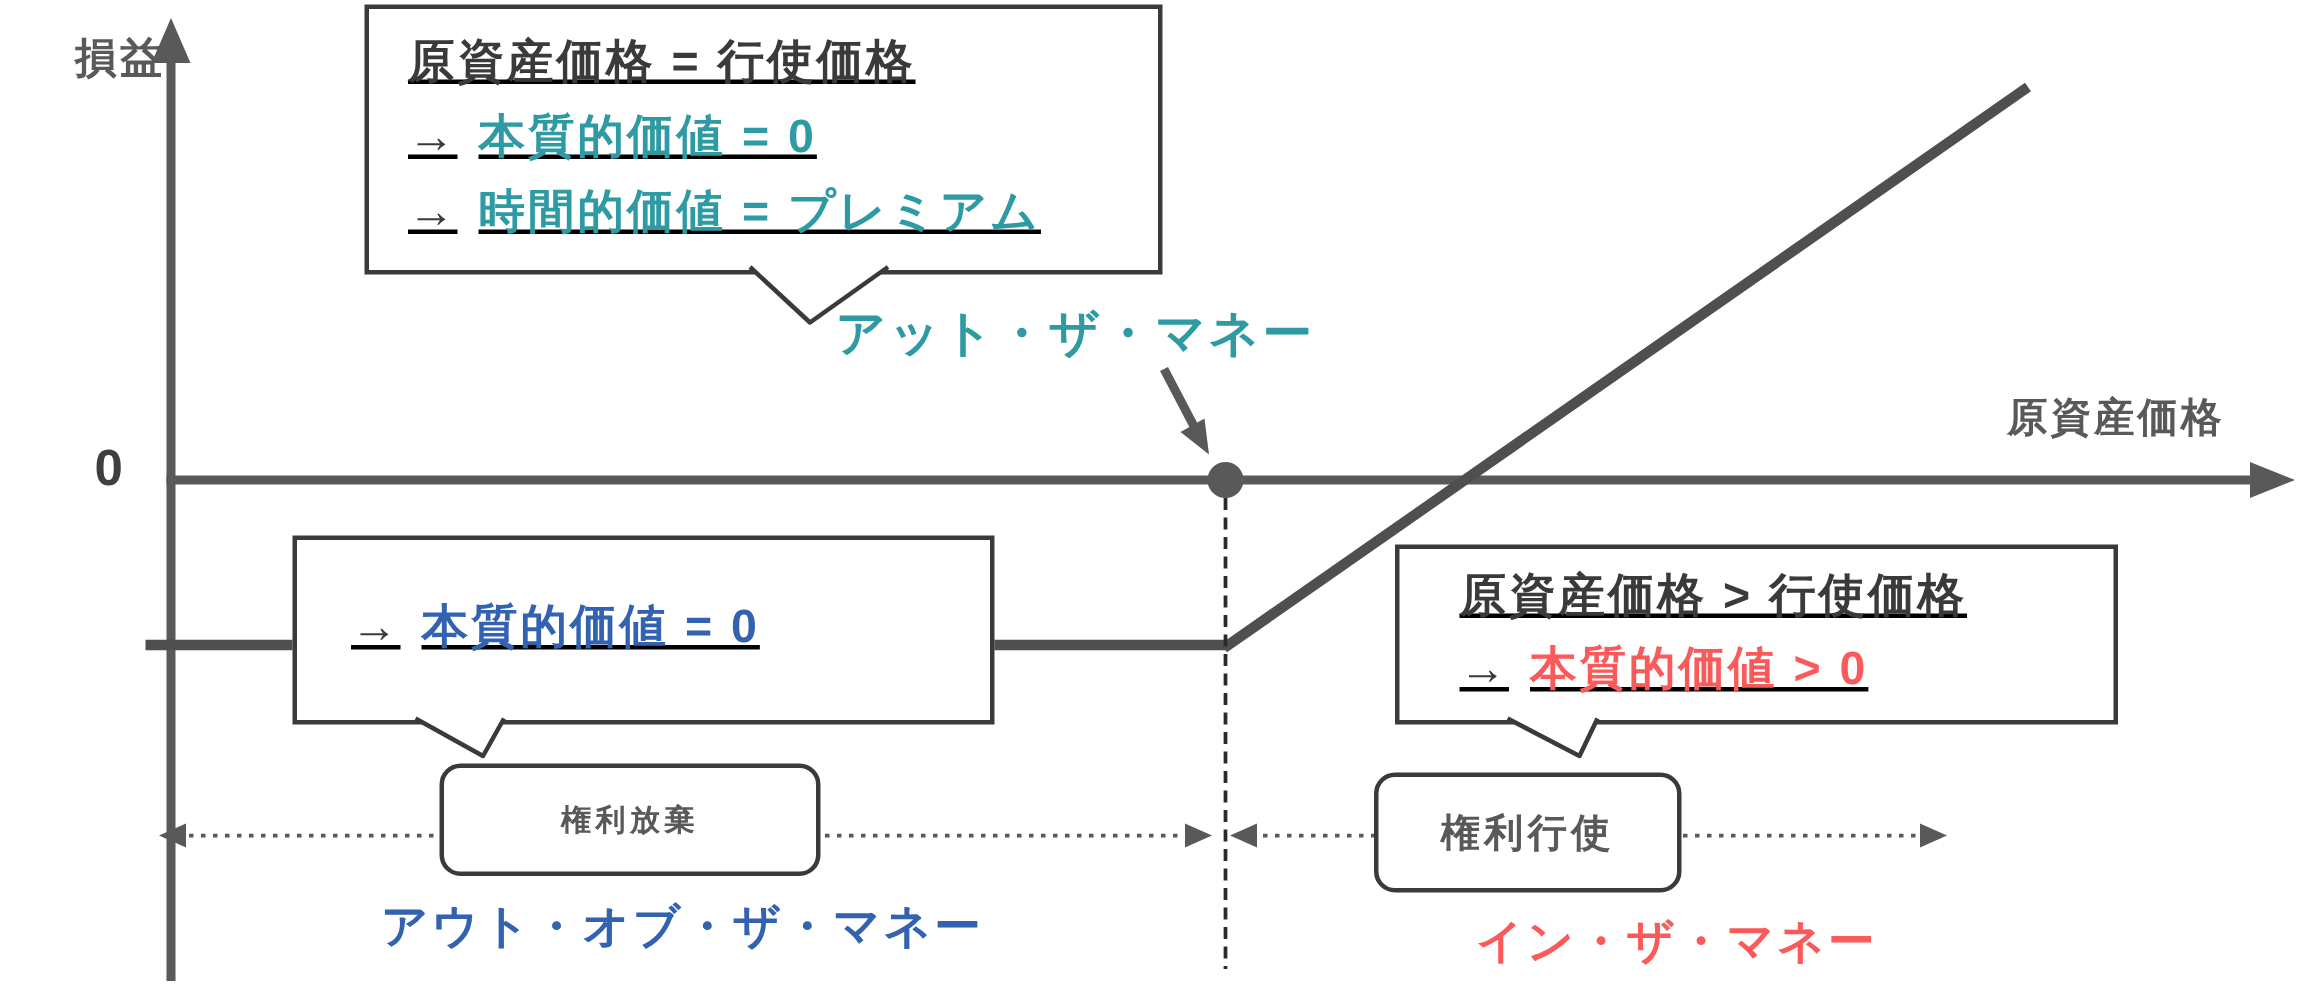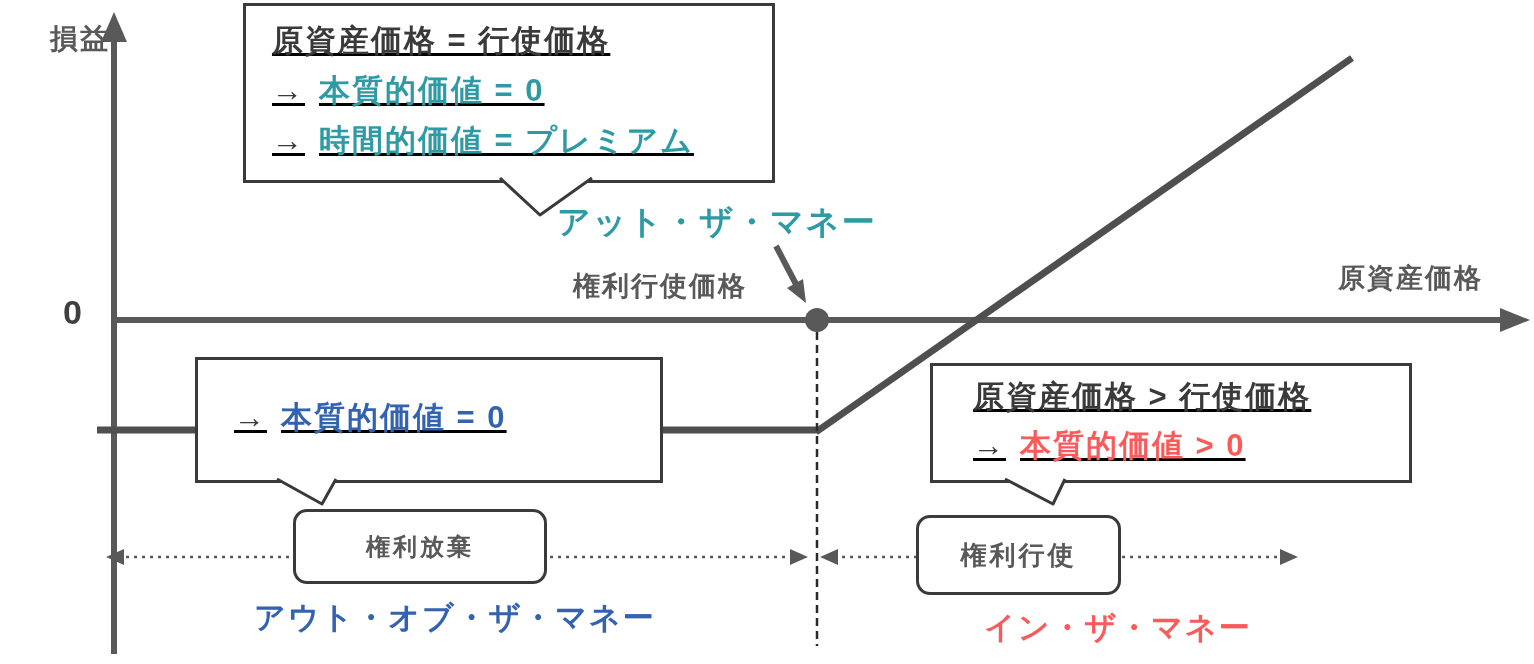--- a/index.html
+++ b/index.html
@@ -53,21 +53,21 @@
   #callout-itm .row{font-size:31px;}
 
   #label-profit{left:10px;top:20px;font-size:28px;margin-left:40px;}
   #label-zero{left:63px;top:293px;font-size:34px;color:#3f3f3f;letter-spacing:0;}
   #label-atm{left:557px;top:200px;font-size:33px;}
   #label-strike{left:573px;top:268px;font-size:27px;}
   #label-xaxis{left:1338px;top:260px;font-size:27px;}
   #label-otm{left:254px;top:597px;font-size:31px;}
   #label-itm{left:984px;top:607px;font-size:31px;}
 
-  #action-abandon{left:293px;top:509px;width:254px;height:75px;font-size:24px;}
+  #action-abandon{left:293px;top:509px;width:254px;height:75px;font-size:20px;}
   #action-exercise{left:916px;top:515px;width:205px;height:80px;font-size:26px;}
 </style>
 </head>
 <body>
 
 <div class="stage">
 
   <svg class="layer" width="1534" height="664" viewBox="0 0 1534 664">
 
     <line x1="114" y1="654" x2="114" y2="36" stroke="#595959" stroke-width="6"></line>
@@ -92,21 +92,20 @@
     <polygon points="808,557 790,549 790,565" fill="#595959"></polygon>
 
     <line x1="826" y1="557" x2="1290" y2="557" stroke="#595959" stroke-width="2.5" stroke-dasharray="3 5"></line>
     <polygon points="820,557 838,549 838,565" fill="#595959"></polygon>
     <polygon points="1298,557 1280,549 1280,565" fill="#595959"></polygon>
   </svg>
 
   <div class="lbl lbl-gray" id="label-profit">損益</div>
   <div class="lbl" id="label-zero">0</div>
   <div class="lbl lbl-teal" id="label-atm">アット・ザ・マネー</div>
-  <div class="lbl lbl-gray" id="label-strike">権利行使価格</div>
   <div class="lbl lbl-gray" id="label-xaxis">原資産価格</div>
   <div class="lbl lbl-blue" id="label-otm">アウト・オブ・ザ・マネー</div>
   <div class="lbl lbl-red" id="label-itm">イン・ザ・マネー</div>
 
   <div class="callout" id="callout-atm">
     <div class="row lbl-dark">
       <span>原資産価格 = 行使価格</span>
     </div>
     <div class="row">
       <span class="lbl-dark">→</span>

